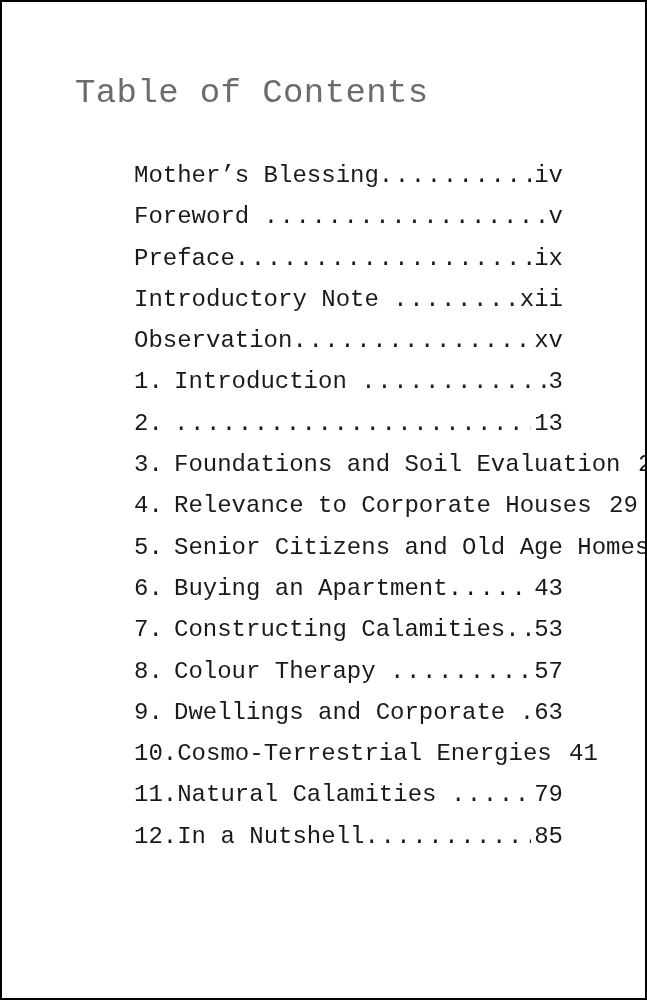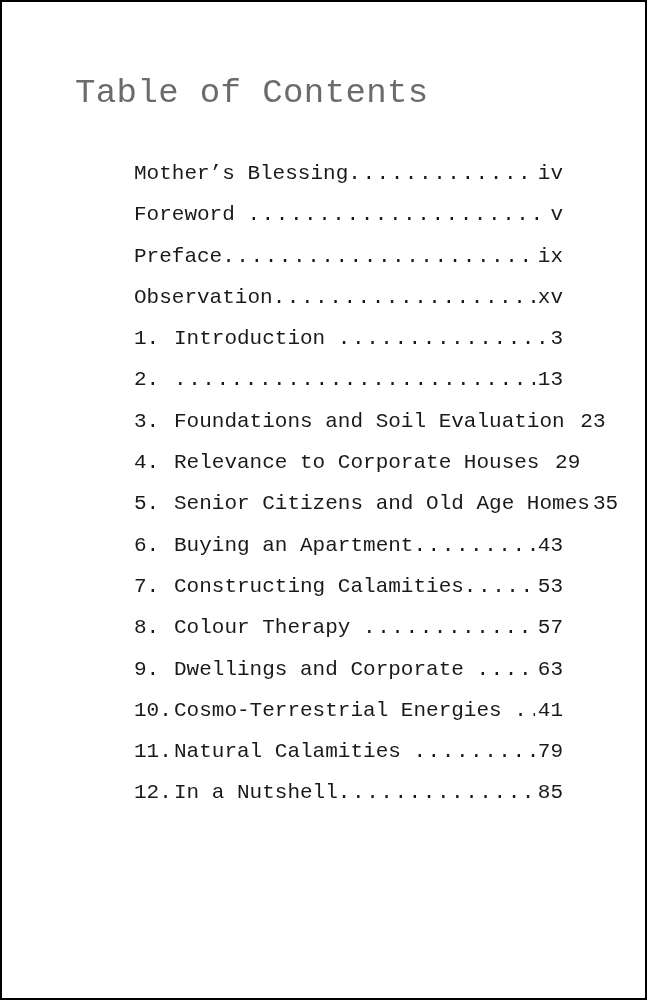--- a/index.html
+++ b/index.html
@@ -36,21 +36,21 @@
     position: absolute;
     left: 132px;
     top: 160px;
     width: 429px;  
   }
 
   .toc-entry {
     display: flex;
     align-items: baseline;
     height: 41.3px;
-    font-size: 21px;
+    font-size: 24px;
     color: #1a1a1a;
     font-weight: 400;
     white-space: nowrap;
   }
 
   
   .entry-num {
     flex: 0 0 40px;
     text-align: left;
   }
@@ -106,20 +106,25 @@
         <span class="entry-title gap">Foreword</span>
         <span class="entry-leader"></span>
         <span class="entry-page">v</span>
       </div>
       <div class="toc-entry front">
         <span class="entry-title">Preface</span>
         <span class="entry-leader"></span>
         <span class="entry-page">ix</span>
       </div>
       <div class="toc-entry front">
+        <span class="entry-title gap">Introductory Note</span>
+        <span class="entry-leader"></span>
+        <span class="entry-page">xii</span>
+      </div>
+      <div class="toc-entry front">
         <span class="entry-title">Observation</span>
         <span class="entry-leader"></span>
         <span class="entry-page">xv</span>
       </div>
       <div class="toc-entry">
         <span class="entry-num">1.</span>
         <span class="entry-title gap">Introduction</span>
         <span class="entry-leader"></span>
         <span class="entry-page">3</span>
       </div>

